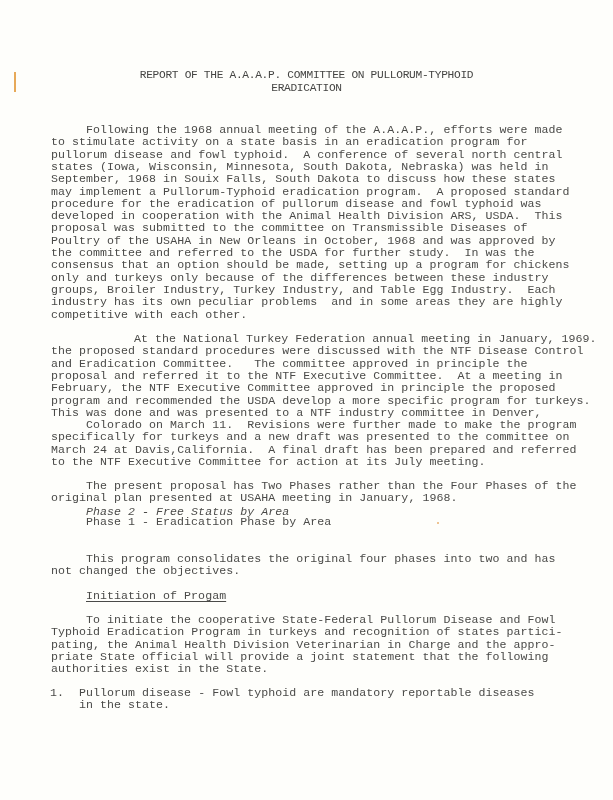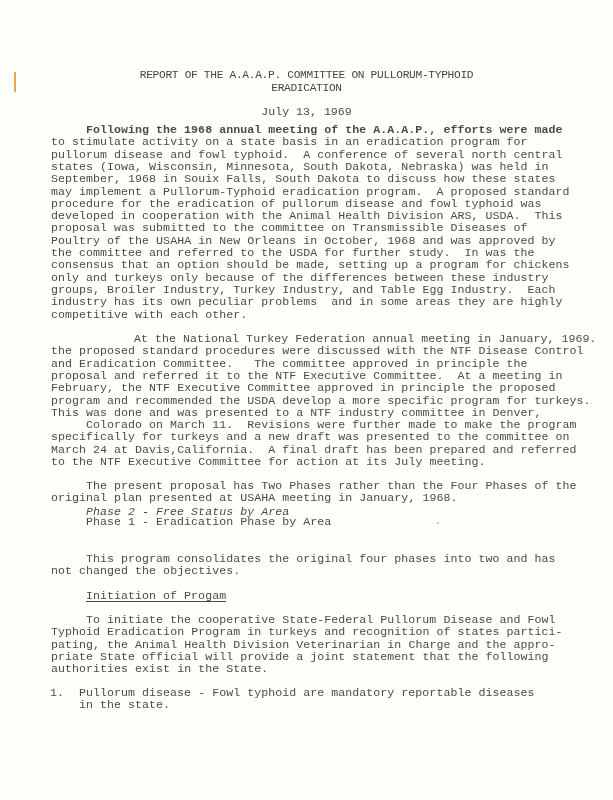--- a/index.html
+++ b/index.html
@@ -70,24 +70,23 @@
 </head>
 <body>
 
 <div class="page">
 
   <div class="margin-mark"></div>
 
   <div class="title" style="top:82px;">ERADICATION</div>
   <div class="title" style="top:69px;">REPORT OF THE A.A.A.P. COMMITTEE ON PULLORUM-TYPHOID</div>
 
-  <div class="date" style="top:106px;">July 13, 1969</div>
 
   <div>
-    <div class="line" style="left:86px; top:124px;font-weight:bold;">Following the 1968 annual meeting of the A.A.A.P., efforts were made</div>
+    <div class="line" style="left:86px; top:124px;">Following the 1968 annual meeting of the A.A.A.P., efforts were made</div>
     <div class="line" style="left:51px; top:136.3px;">to stimulate activity on a state basis in an eradication program for</div>
     <div class="line" style="left:51px; top:148.6px;">pullorum disease and fowl typhoid.  A conference of several north central</div>
     <div class="line" style="left:51px; top:160.9px;">states (Iowa, Wisconsin, Minnesota, South Dakota, Nebraska) was held in</div>
     <div class="line" style="left:51px; top:173.2px;">September, 1968 in Souix Falls, South Dakota to discuss how these states</div>
     <div class="line" style="left:51px; top:185.5px;">may implement a Pullorum-Typhoid eradication program.  A proposed standard</div>
     <div class="line" style="left:51px; top:197.8px;">procedure for the eradication of pullorum disease and fowl typhoid was</div>
     <div class="line" style="left:51px; top:210.1px;">developed in cooperation with the Animal Health Division ARS, USDA.  This</div>
     <div class="line" style="left:51px; top:222.4px;">proposal was submitted to the committee on Transmissible Diseases of</div>
     <div class="line" style="left:51px; top:234.7px;">Poultry of the USAHA in New Orleans in October, 1968 and was approved by</div>
     <div class="line" style="left:51px; top:247px;">the committee and referred to the USDA for further study.  In was the</div>

